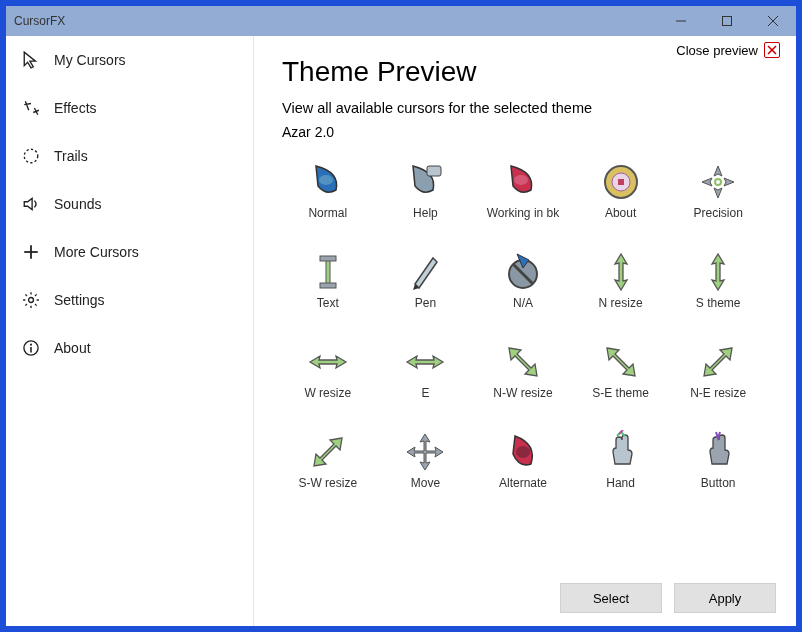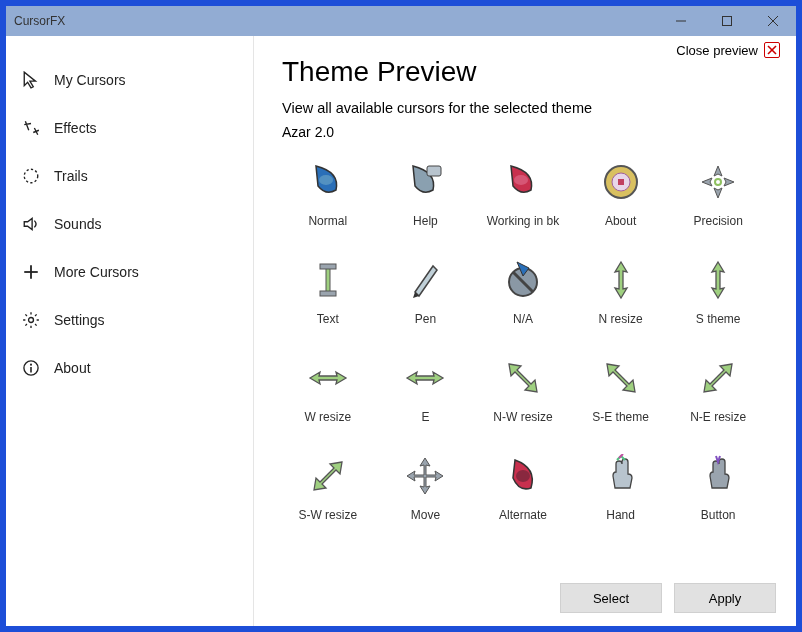--- a/index.html
+++ b/index.html
@@ -4,32 +4,32 @@
   <style>
     * { box-sizing: border-box; margin: 0; padding: 0; }
     body { font-family: 'Segoe UI', Tahoma, sans-serif; background: #f0f0f0; }
     .window { width: 802px; height: 632px; background: #fff; display: flex; flex-direction: column; border: 6px solid #1d4ed8; }
     .titlebar { height: 30px; background: #92acd3; display: flex; align-items: center; padding-left: 8px; }
     .titlebar-title { font-size: 12px; color: #333; flex: 1; }
     .window-controls { display: flex; height: 100%; }
     .win-btn { width: 46px; height: 100%; display: flex; align-items: center; justify-content: center; font-size: 10px; cursor: pointer; }
     .win-btn svg { width: 10px; height: 10px; }
     .body { flex: 1; display: flex; overflow: hidden; }
-    .sidebar { width: 248px; border-right: 1px solid #e5e5e5; padding-top: 20px; }
+    .sidebar { width: 248px; border-right: 1px solid #e5e5e5; }
     .side-item { display: flex; align-items: center; height: 48px; padding-left: 16px; gap: 14px; font-size: 14px; color: #222; cursor: pointer; }
     .side-icon { width: 18px; height: 18px; display: flex; align-items: center; justify-content: center; }
     .main { flex: 1; display: flex; flex-direction: column; padding: 0; position: relative; }
     .close-preview { position: absolute; top: 6px; right: 16px; display: flex; align-items: center; gap: 6px; font-size: 13px; cursor: pointer; }
     .close-preview-icon { width: 16px; height: 16px; border: 1px solid #c00; border-radius: 2px; display:flex; align-items:center; justify-content:center; }
     .content-scroll { flex: 1; padding: 20px 28px 0 28px; overflow-y: auto; }
     .h1 { font-size: 28px; font-weight: 400; margin-bottom: 12px; }
     .subtitle { font-size: 14.5px; margin-bottom: 8px; }
     .theme-name { font-size: 14px; color: #000000; margin-bottom: 18px; }
     .grid { display: grid; grid-template-columns: repeat(5, 1fr); row-gap: 28px; column-gap: 6px; padding-right: 4px; }
-    .cursor-cell { display: flex; flex-direction: column; align-items: center; gap: 8px; }
+    .cursor-cell { display: flex; flex-direction: column; align-items: center; }
     .cursor-img { width: 48px; height: 48px; display: flex; align-items: center; justify-content: center; }
     .cursor-label { font-size: 12px; color: #333; text-align: center; }
     .footer { height: 56px; display: flex; align-items: center; justify-content: flex-end; gap: 12px; padding-right: 20px; border-top: none; }
     .btn { min-width: 102px; height: 30px; background: #e1e1e1; border: 1px solid #d0d0d0; font-size: 13px; cursor: pointer; }
   </style>
 </head>
 <body>
 
 <div class="window">
   <div class="titlebar">

